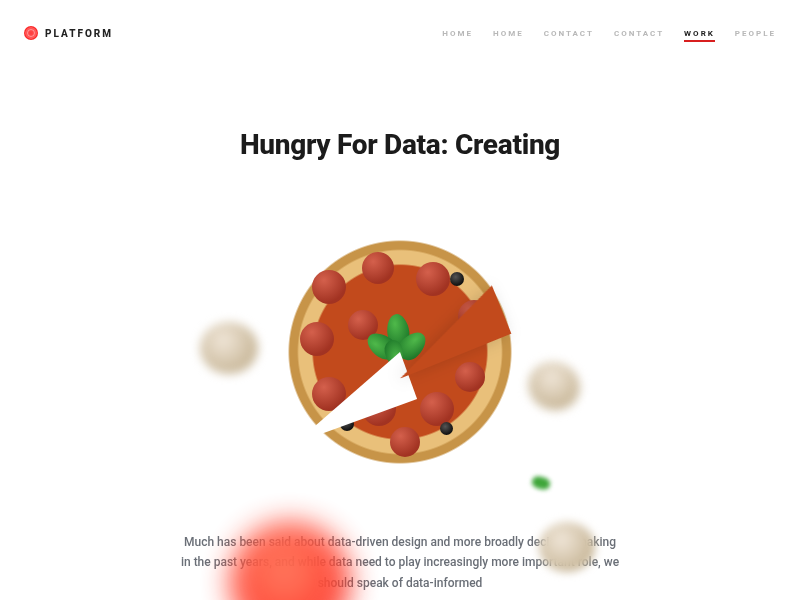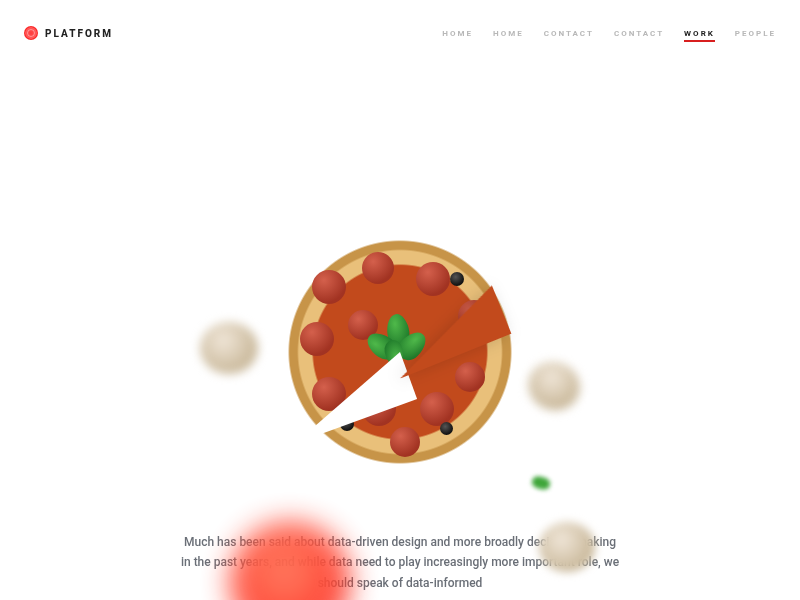--- a/index.html
+++ b/index.html
@@ -47,21 +47,21 @@
     <a>HOME</a>
     <a>CONTACT</a>
     <a>CONTACT</a>
     <a class="active">WORK</a>
     <a>PEOPLE</a>
   </nav>
 </header>
 
 <main class="content">
   <h1>
-    <br>
+    <span>Hungry For Data: Creating</span><br>
   </h1>
 
   <div class="hero">
     <div class="mushroom m1"></div>
     <div class="mushroom m2"></div>
     <div class="mushroom m3"></div>
     <div class="greenbit g1"></div>
     <div class="greenbit g2"></div>
 
     <div class="pizza">

